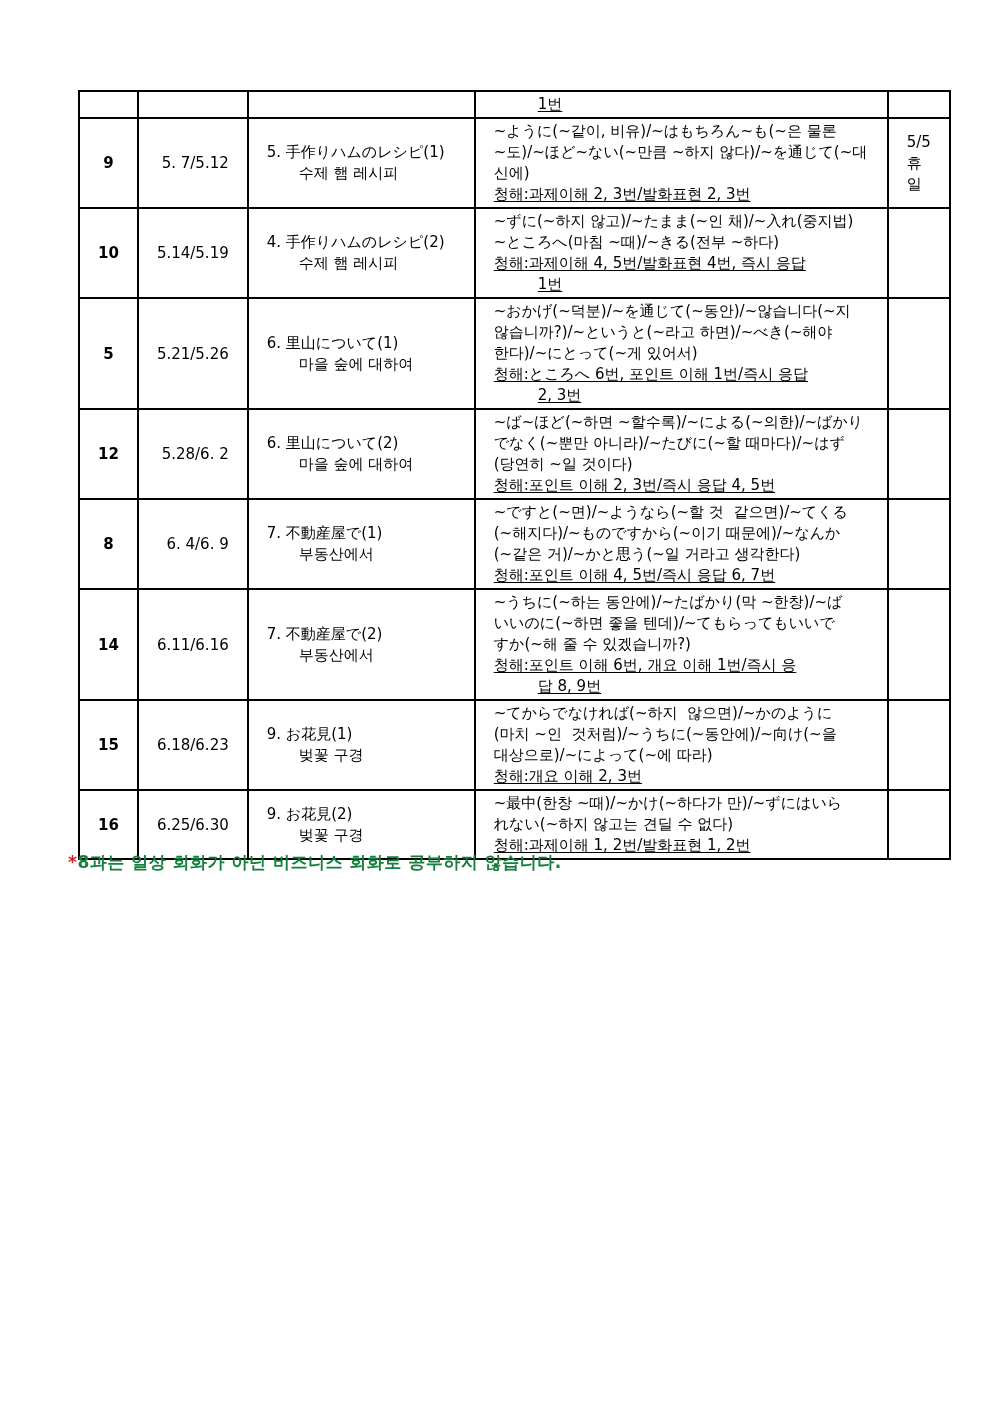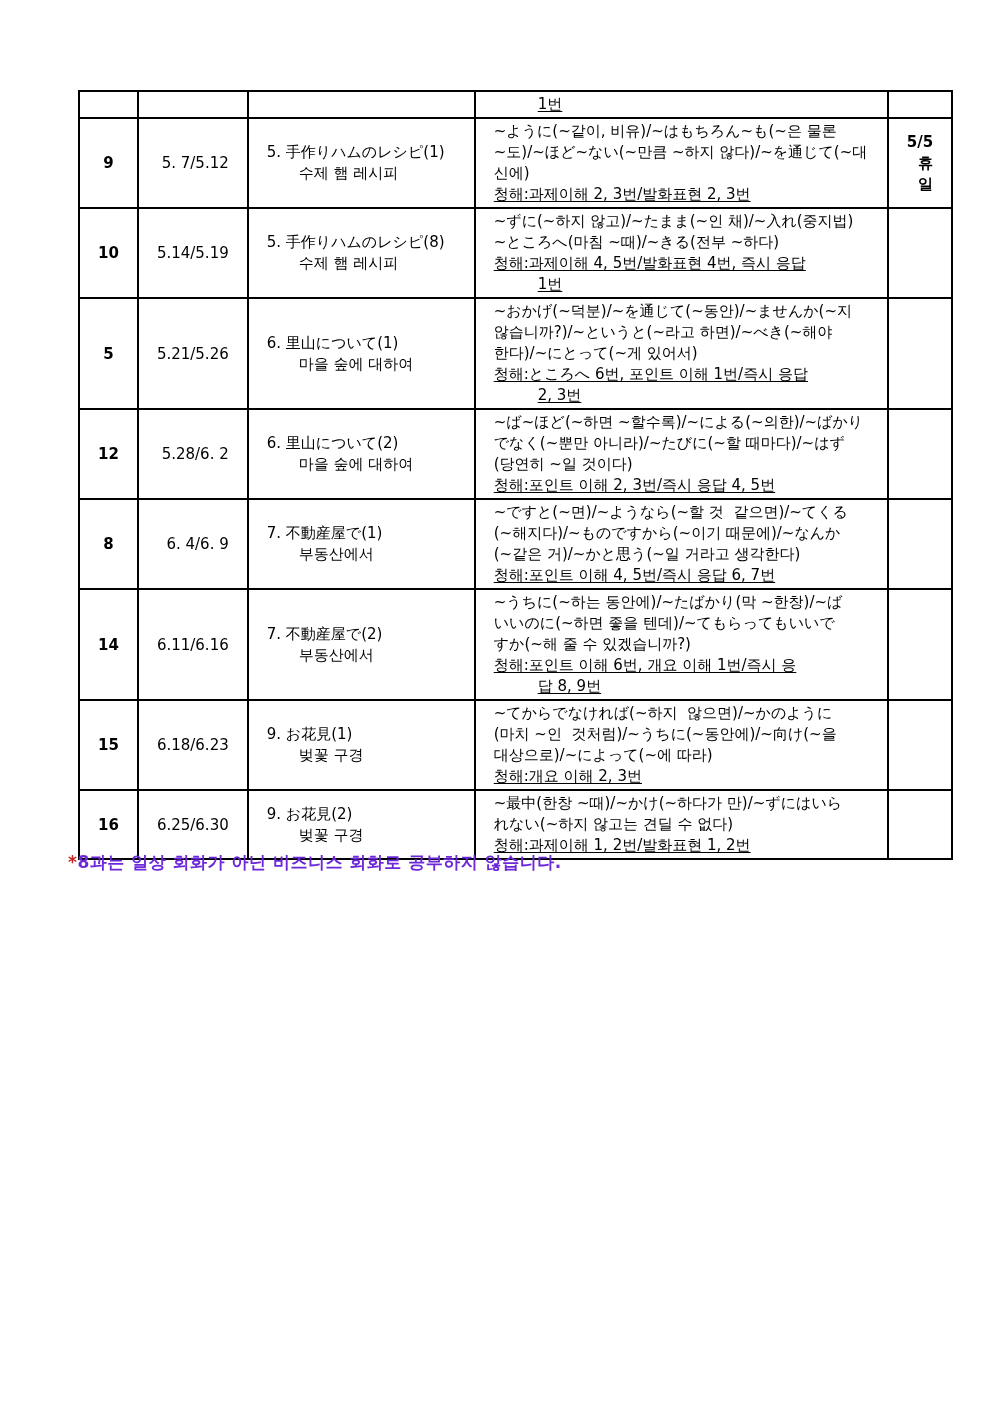--- a/index.html
+++ b/index.html
@@ -22,27 +22,27 @@
   }
   td.week{text-align:center;font-weight:bold;}
   td.date{text-align:right;white-space:pre;padding:2px 0;}
   td.title{padding-left:4px;}
   .tline{white-space:pre;line-height:21px;}
   .tind{padding-left:32px;}
   td.content{vertical-align:top;padding:2px 4px;}
   .cline{white-space:pre;line-height:21px;}
   .u{text-decoration:underline;text-underline-offset:2px;}
   .ind{padding-left:44px;}
-  td.note{text-align:right;font-weight:bold;line-height:21px;padding:2px 1px;}
+  td.note{text-align:left;font-weight:normal;line-height:21px;padding:2px 1px;}
   .footer{
     position:absolute;left:68px;top:851px;
     font-size:17px;font-weight:bold;
     letter-spacing:0.5px;white-space:pre;
   }
-  .footer .ftext{color:#6d28d9;}
+  .footer .ftext{color:#15803d;}
   .footer .marker{color:#cc2222;}
 </style>
 </head>
 <body>
 
 <div class="page">
 
   <table class="sched">
     <colgroup>
       <col style="width:44px">
@@ -76,40 +76,40 @@
           </td>
           <td class="note">
             <div>5/5</div>
             <div>휴일</div>
           </td>
         </tr>
         <tr>
           <td class="week">10</td>
           <td class="date">5.14/5.19</td>
           <td class="title">
-            <div class="tline">5. 手作りハムのレシピ(8)</div>
+            <div class="tline">4. 手作りハムのレシピ(2)</div>
             <div class="tline tind">수제 햄 레시피</div>
           </td>
           <td class="content">
             <div class="cline">~ずに(~하지 않고)/~たまま(~인 채)/~入れ(중지법)</div>
             <div class="cline">~ところへ(마침 ~때)/~きる(전부 ~하다)</div>
             <div class="cline u">청해:과제이해 4, 5번/발화표현 4번, 즉시 응답</div>
             <div class="cline u ind">1번</div>
           </td>
           <td class="note"></td>
         </tr>
         <tr>
           <td class="week">5</td>
           <td class="date">5.21/5.26</td>
           <td class="title">
             <div class="tline">6. 里山について(1)</div>
             <div class="tline tind">마을 숲에 대하여</div>
           </td>
           <td class="content">
-            <div class="cline">~おかげ(~덕분)/~を通じて(~동안)/~ませんか(~지</div>
+            <div class="cline">~おかげ(~덕분)/~を通じて(~동안)/~않습니다(~지</div>
             <div class="cline">않습니까?)/~というと(~라고 하면)/~べき(~해야</div>
             <div class="cline">한다)/~にとって(~게 있어서)</div>
             <div class="cline u">청해:ところへ 6번, 포인트 이해 1번/즉시 응답</div>
             <div class="cline u ind">2, 3번</div>
           </td>
           <td class="note"></td>
         </tr>
         <tr>
           <td class="week">12</td>
           <td class="date">5.28/6. 2</td>

